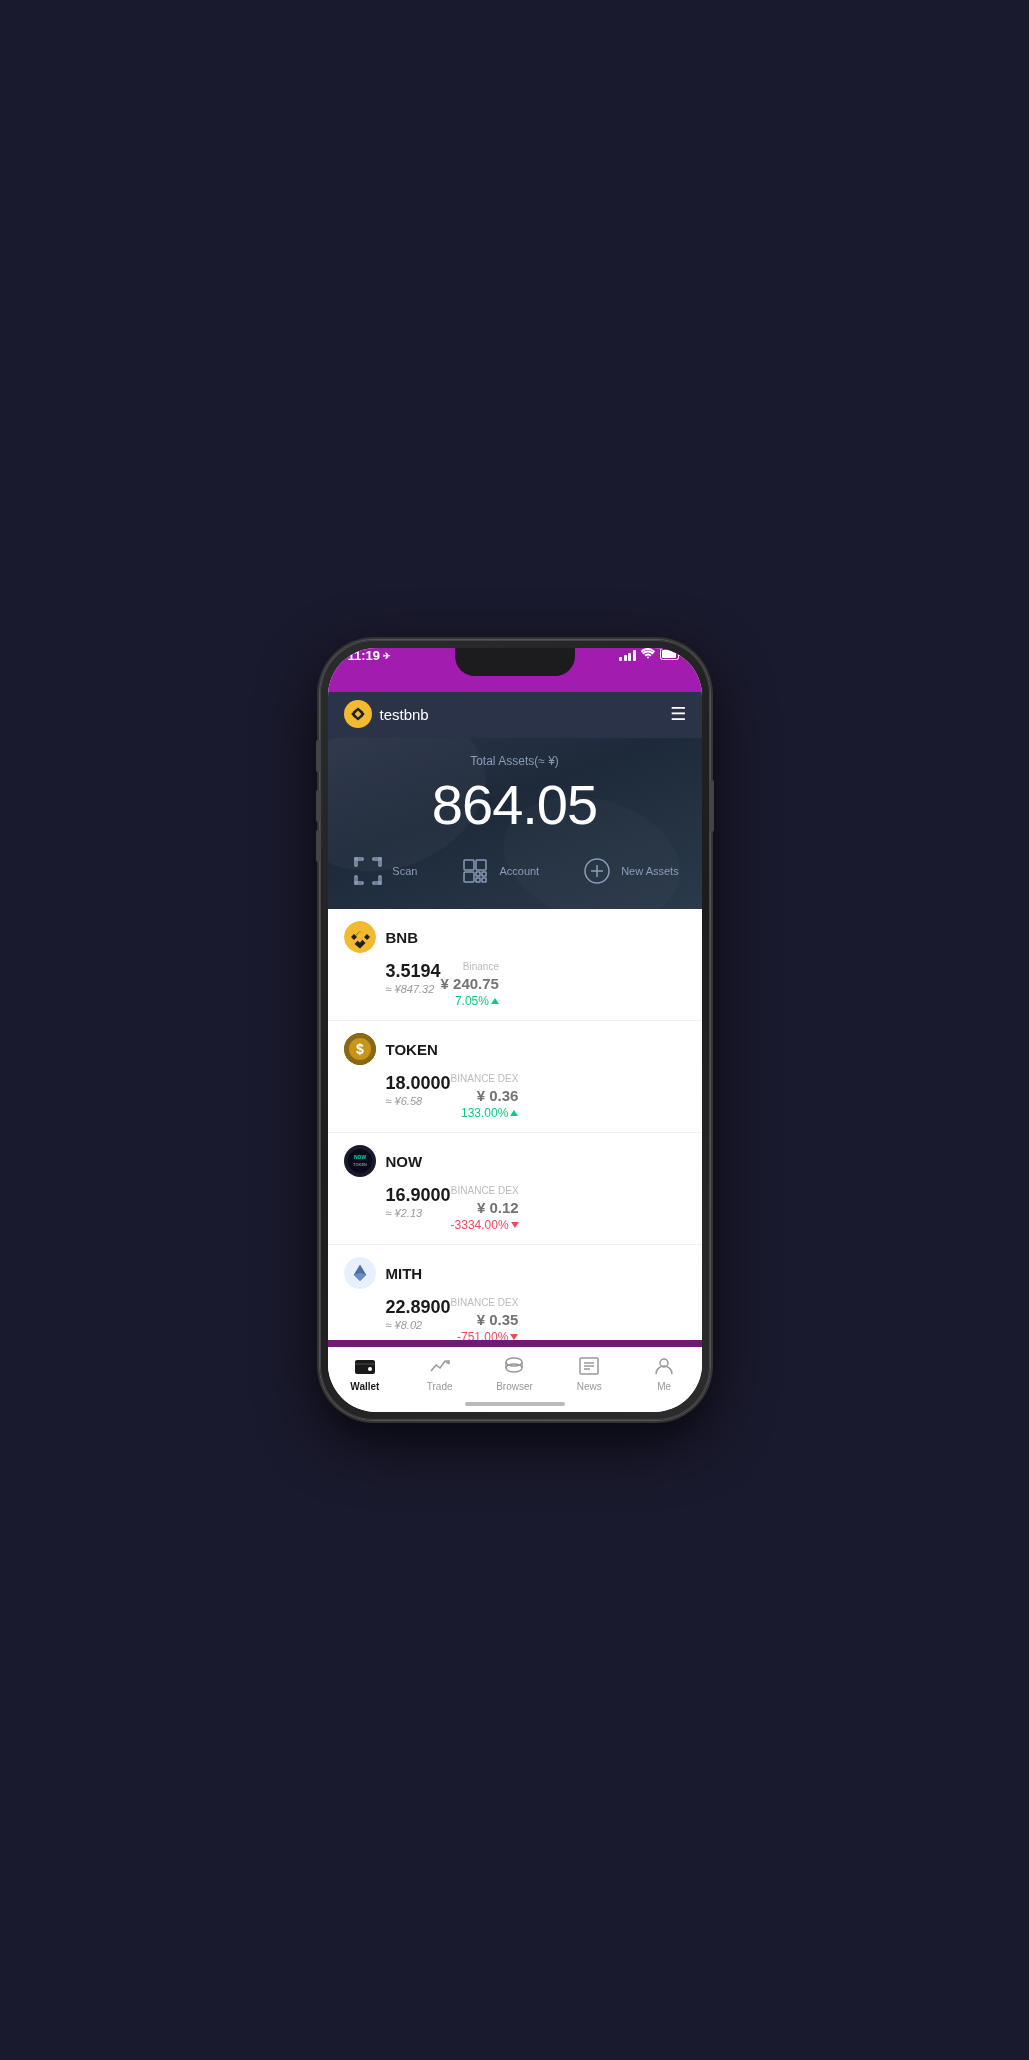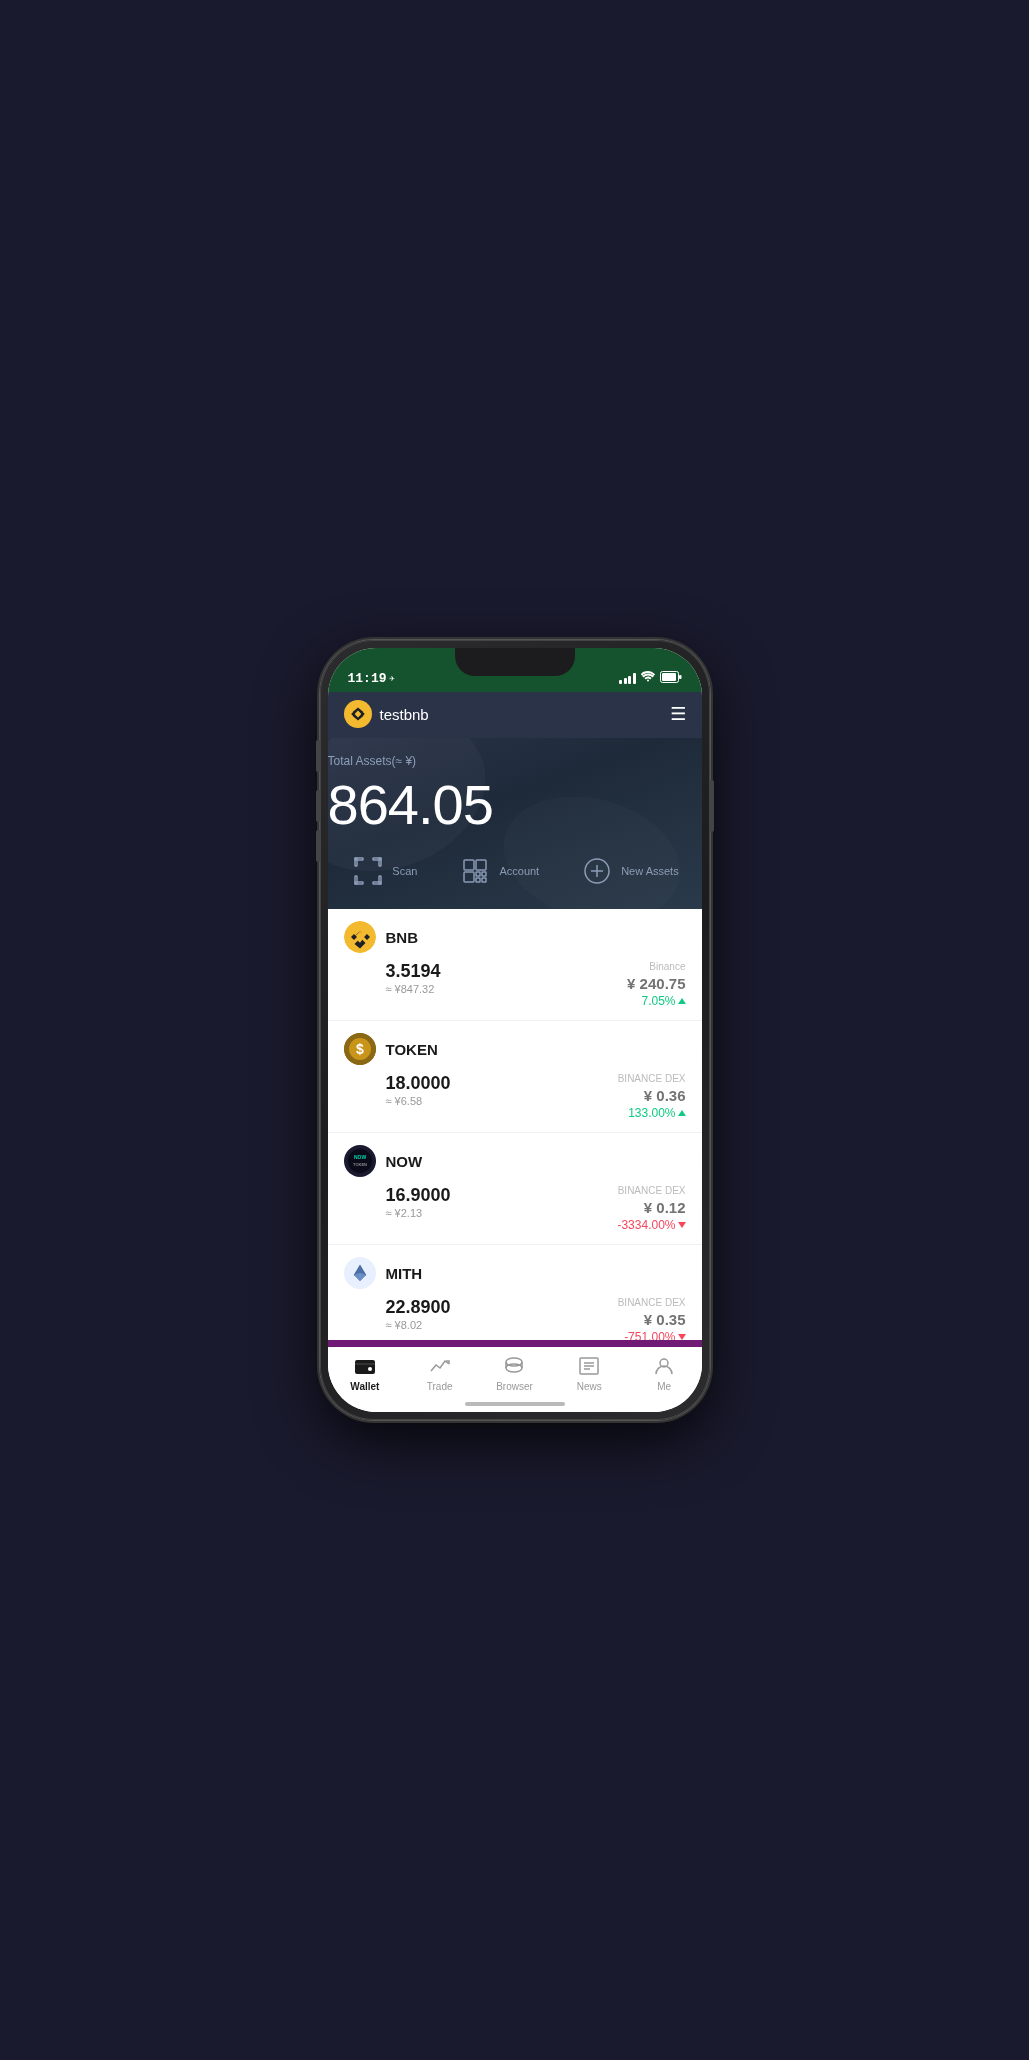--- a/index.html
+++ b/index.html
@@ -68,30 +68,29 @@
       transform: translateX(-50%);
       width: 120px;
       height: 28px;
       background: #1c1c1e;
       border-radius: 0 0 20px 20px;
       z-index: 100;
     }
 
     
     .status-bar {
-      background: #14532d;
+      background: #a21caf;
       height: 44px;
       display: flex;
-      align-items: flex-end;
+      align-items: flex-start;
       justify-content: space-between;
       padding: 0 20px 6px;
       flex-shrink: 0;
       position: relative;
       z-index: 10;
-      font-family: Liberation Mono, monospace;
     }
 
     .status-time {
       font-size: 13px;
       font-weight: 600;
       color: #fff;
       display: flex;
       align-items: center;
       gap: 3px;
     }
@@ -149,21 +148,21 @@
     .menu-icon {
       color: #fff;
       font-size: 18px;
       letter-spacing: -1px;
     }
 
     
     .hero-section {
       background: linear-gradient(160deg, #2b3349 0%, #1e2a3a 40%, #2a3a4a 100%);
       padding: 16px 0 20px;
-      text-align: left;
+      text-align: center;
       flex-shrink: 0;
       position: relative;
       overflow: hidden;
     }
 
     .hero-section::before {
       content: '';
       position: absolute;
       top: -20px;
       left: -40px;
@@ -255,35 +254,35 @@
     }
 
     .asset-name {
       font-size: 15px;
       font-weight: 600;
       color: #1a1a1a;
     }
 
     .asset-details {
       display: flex;
-      justify-content: space-between;
       align-items: flex-start;
       padding-left: 42px;
     }
 
     .asset-left .amount {
       font-size: 18px;
       font-weight: 600;
       color: #1a1a1a;
     }
 
     .asset-left .approx {
       font-size: 11px;
       color: #999;
       margin-top: 1px;
+      font-style: italic;
     }
 
     .asset-right {
       text-align: right;
     }
 
     .asset-right .exchange {
       font-size: 10px;
       color: #bbb;
       margin-bottom: 3px;

